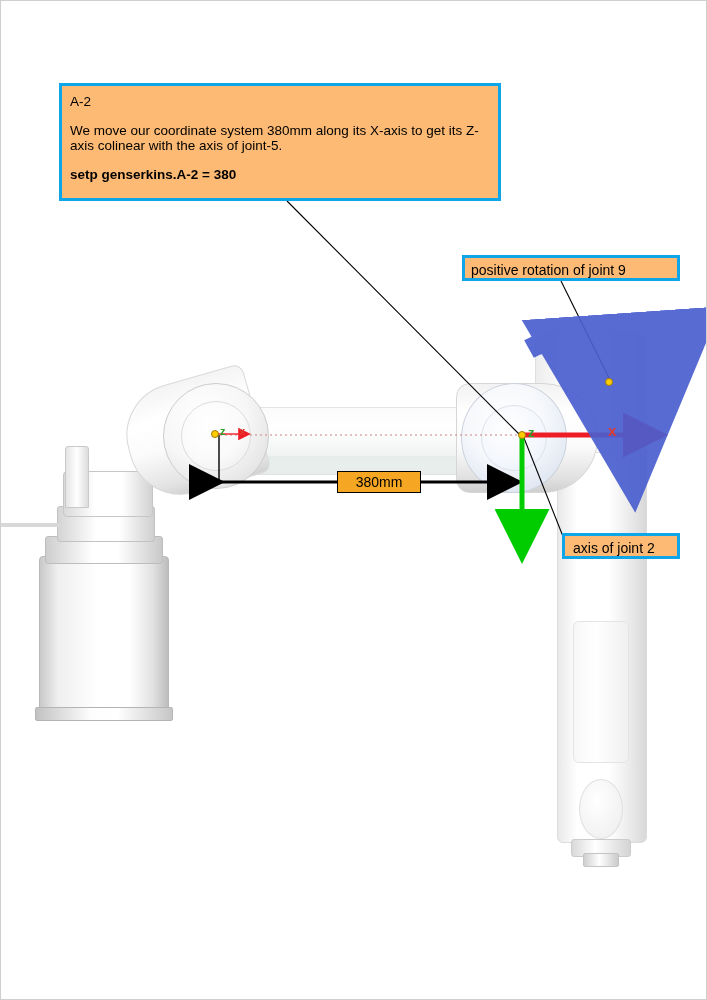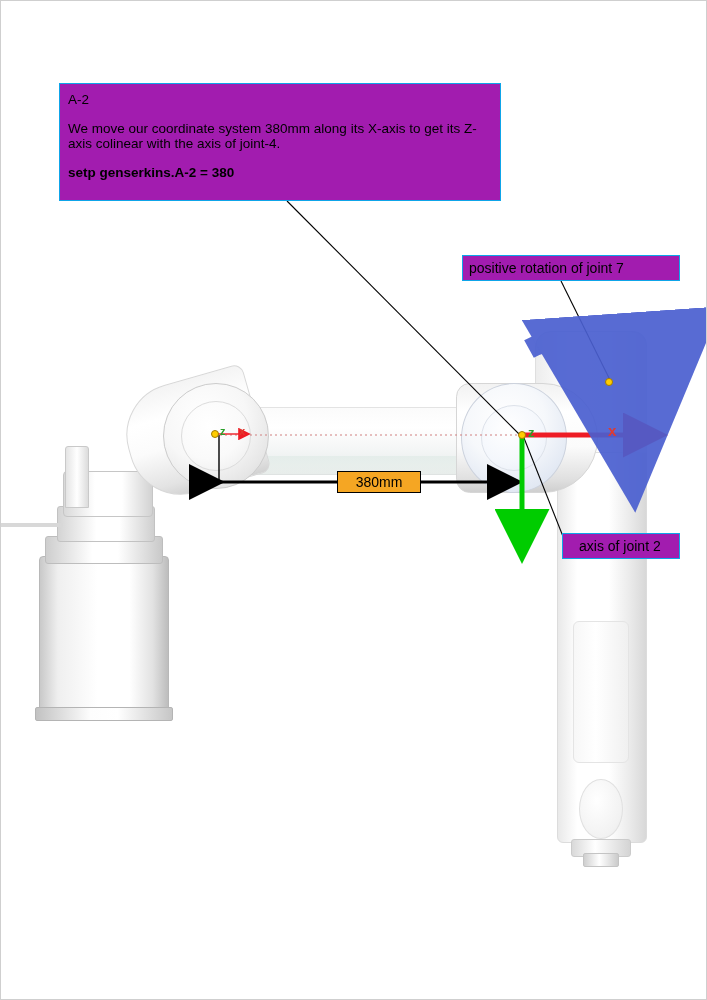--- a/index.html
+++ b/index.html
@@ -152,22 +152,22 @@
   #wrist-stub {
     left: 582px; top: 852px; width: 34px; height: 12px;
     background: linear-gradient(to right, #cfcfcf, #ffffff 45%, #cbcbcb);
     border: 1px solid #c4c4c4;
     border-radius: 2px;
   }
 
   
   .callout {
     position: absolute;
-    background: #a21caf;
-    border: 1px solid #0ea5e9;
+    background: #fdba74;
+    border: 3px solid #0ea5e9;
     color: #000000;
     box-sizing: border-box;
   }
   #note-a2 {
     left: 58px; top: 82px; width: 442px; height: 118px;
     padding: 8px 10px 0 8px;
     font-size: 13.5px;
     line-height: 15px;
   }
   #note-a2 .line-title { margin: 0 0 14px 0; }
@@ -177,21 +177,21 @@
   #label-positive-rotation {
     left: 461px; top: 254px; width: 218px; height: 26px;
     font-size: 14px;
     line-height: 24px;
     padding-left: 6px;
   }
   #label-axis-joint2 {
     left: 561px; top: 532px; width: 118px; height: 26px;
     font-size: 14px;
     line-height: 24px;
-    padding-left: 16px;
+    padding-left: 8px;
   }
   #label-380mm {
     left: 336px; top: 470px; width: 84px; height: 22px;
     background: #f5a623;
     border: 1px solid #000000;
     font-size: 14px;
     line-height: 20px;
     text-align: center;
   }
 
@@ -283,23 +283,23 @@
     <circle cx="608" cy="381" r="3.5" fill="#ffcc00" stroke="#a07a00" stroke-width="1"></circle>
   </svg>
 
   <div class="axis-letter green" style="left:219px; top:424px;">z</div>
   <div class="axis-letter red" style="left:238px; top:424px;">x</div>
   <div class="axis-letter green" style="left:527px; top:424px; font-size:13px;">z</div>
   <div class="axis-letter red" style="left:607px; top:421px; font-size:15px;">x</div>
 
   <div class="callout" id="note-a2">
     <div class="line-title">A-2</div>
-    <div class="para">We move our coordinate system 380mm along its X-axis to get its Z-axis colinear with the axis of joint-4.</div>
+    <div class="para">We move our coordinate system 380mm along its X-axis to get its Z-axis colinear with the axis of joint-5.</div>
     <div class="para2">setp genserkins.A-2 = 380</div>
   </div>
 
-  <div class="callout" id="label-positive-rotation">positive rotation of joint 7</div>
+  <div class="callout" id="label-positive-rotation">positive rotation of joint 9</div>
 
   <div class="callout" id="label-axis-joint2">axis of joint 2</div>
 
   <div class="callout" id="label-380mm">380mm</div>
 
 </div>
 
 </body></html>

